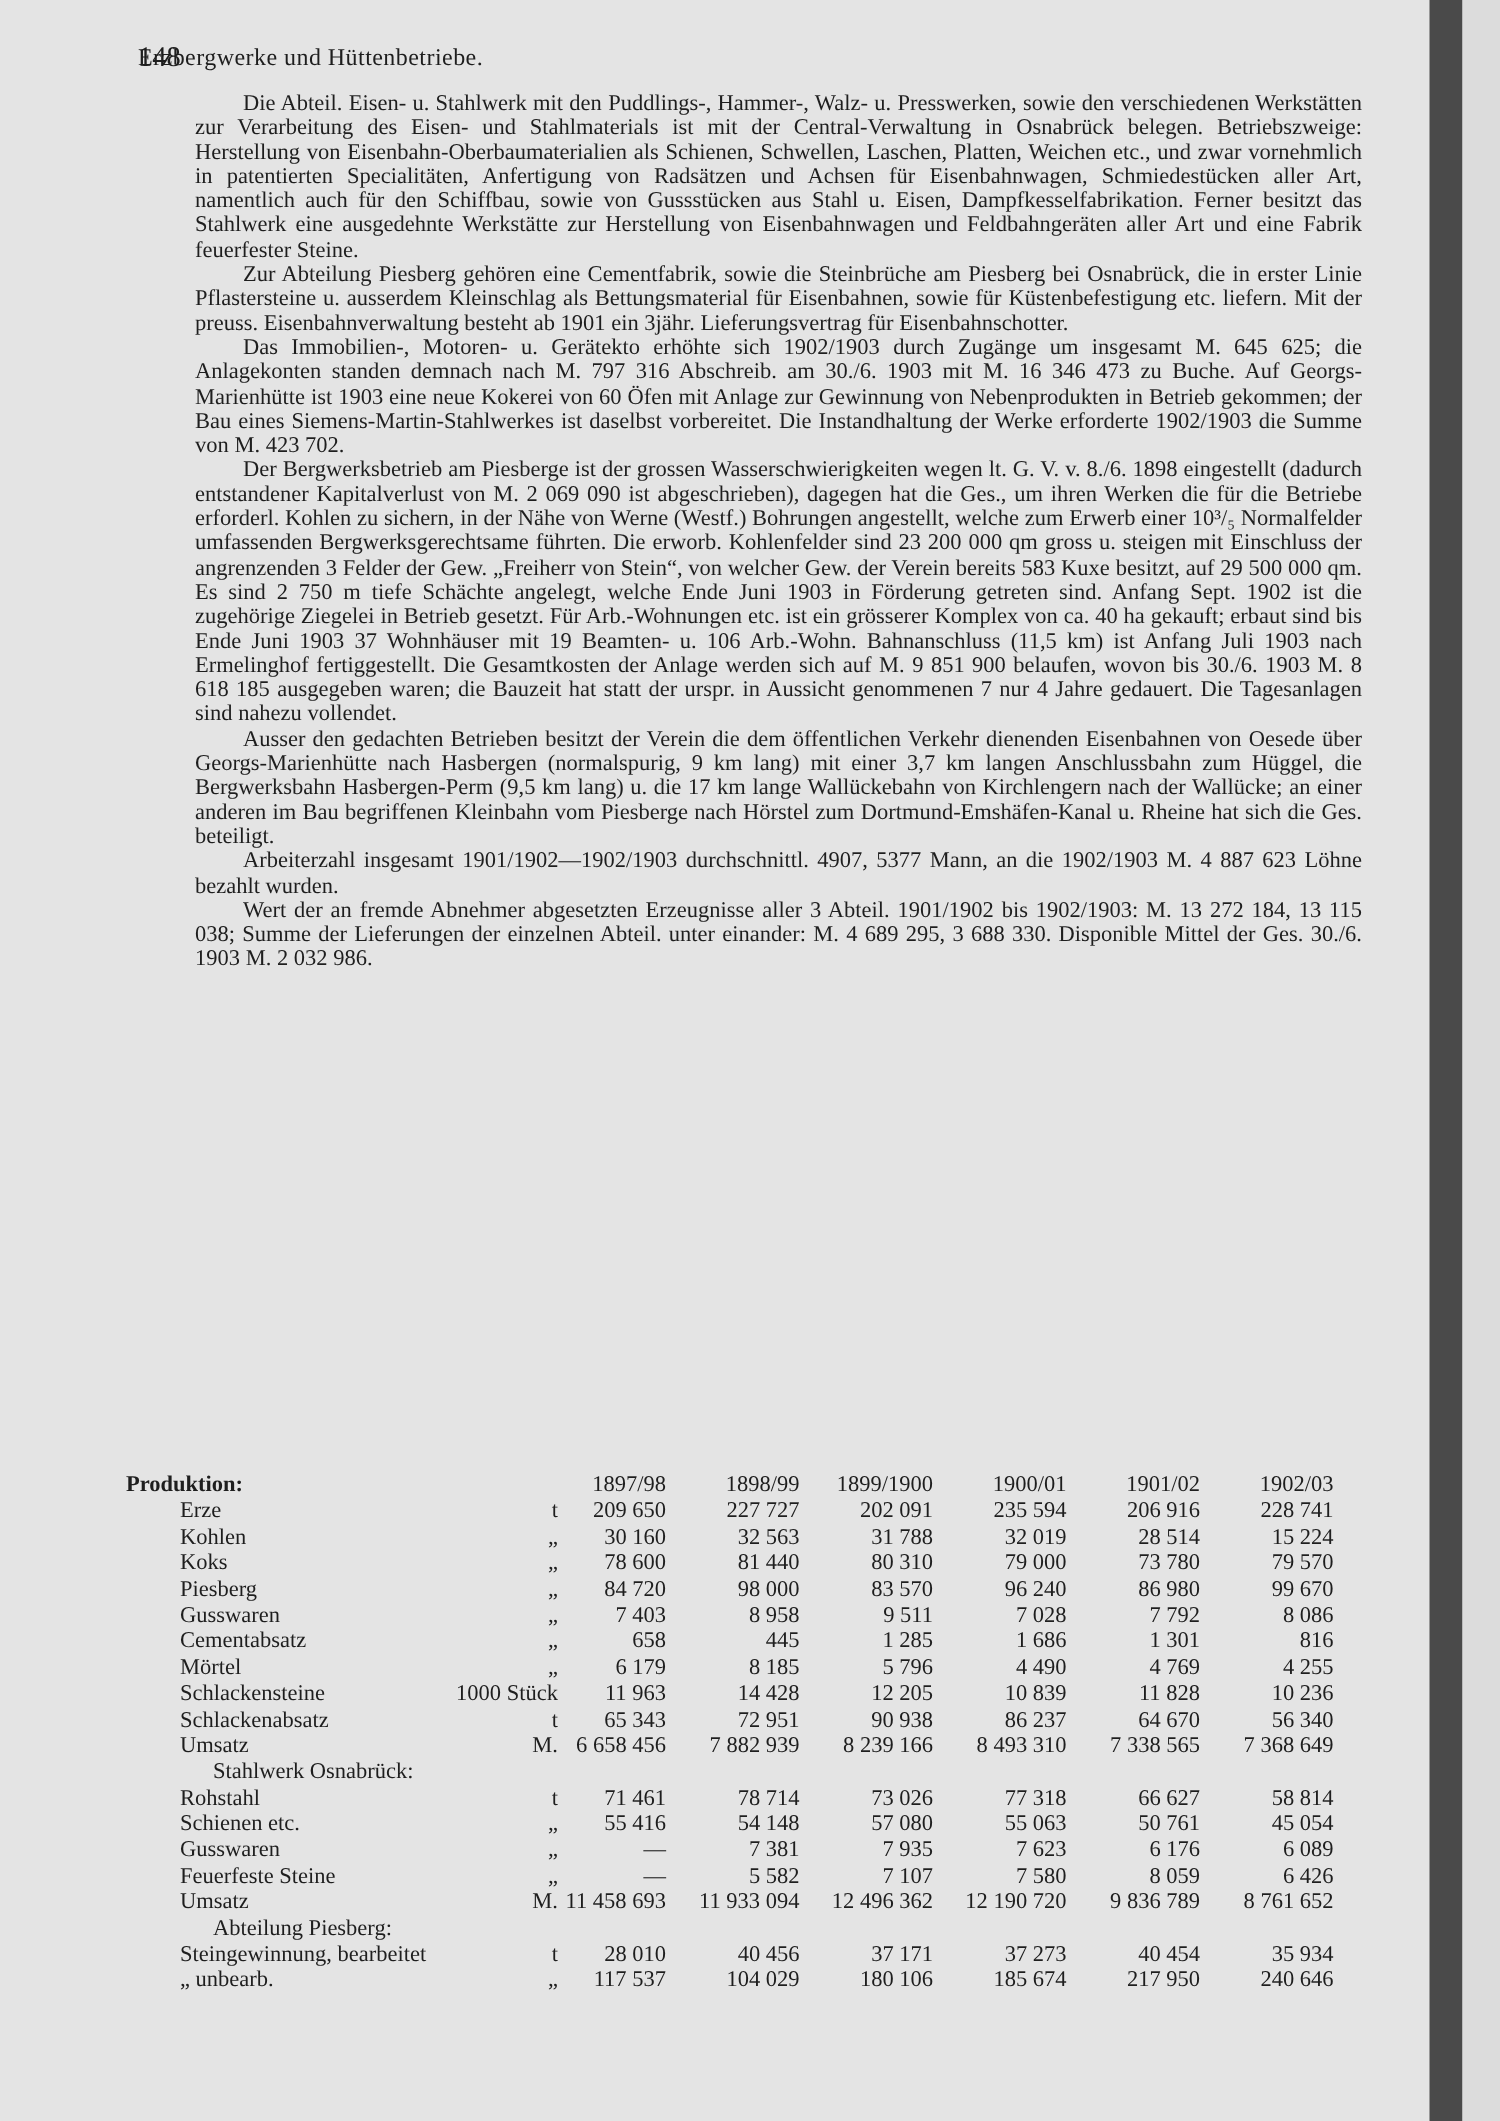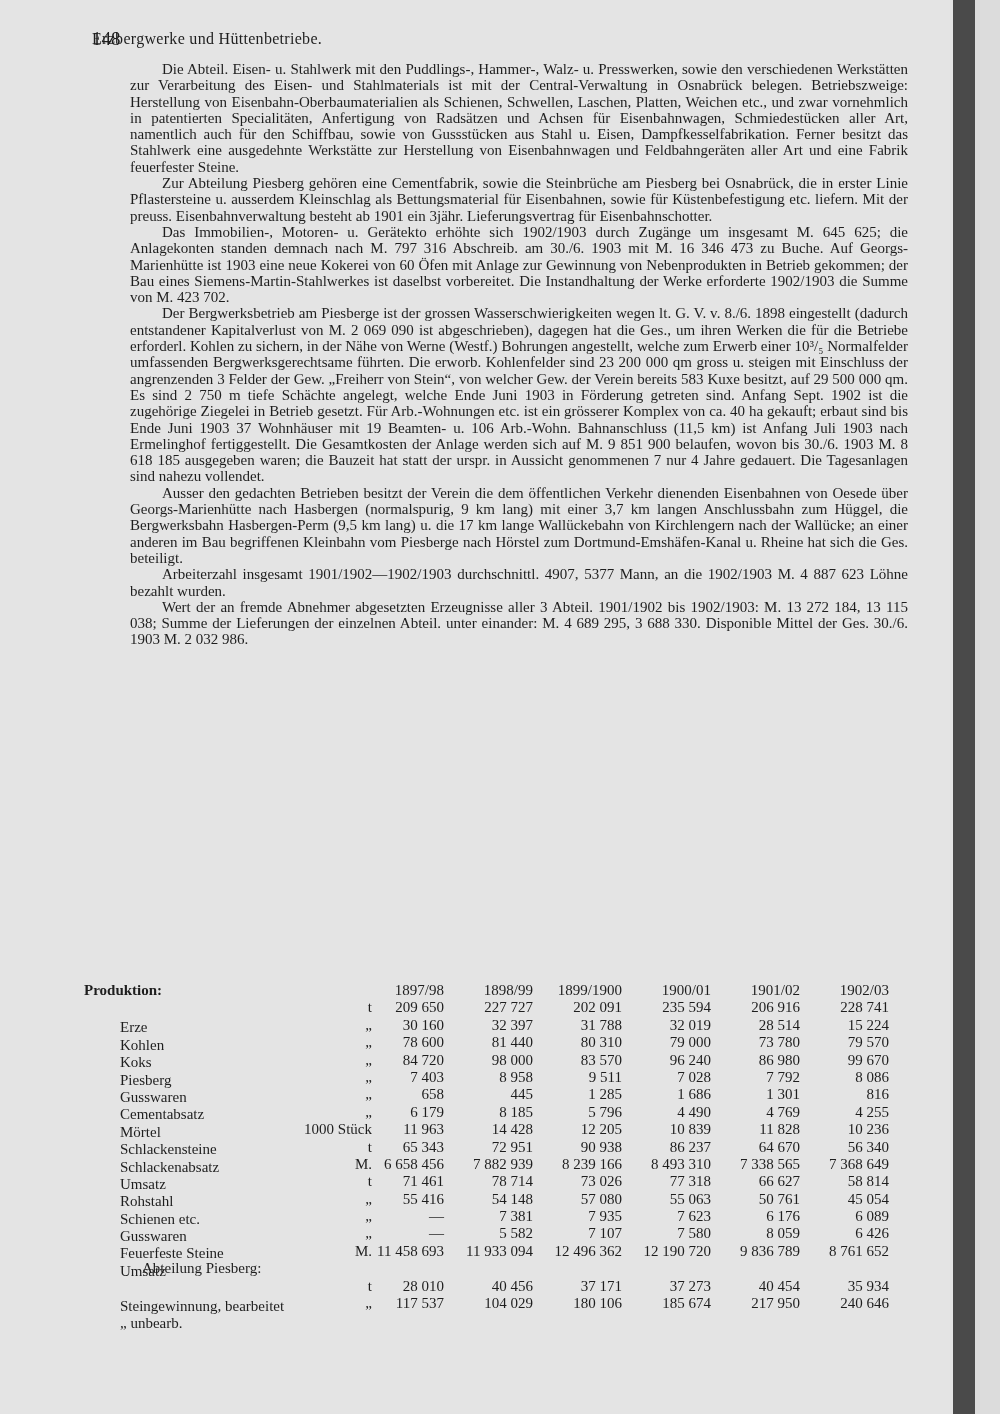--- a/index.html
+++ b/index.html
@@ -14,21 +14,21 @@
   .edge-r { position: absolute; left: 975px; top: 0; width: 25px; height: 1414px; background: #dcdcdc; }
   .header { position: absolute; top: 28px; left: 92px; width: 820px; height: 24px; font-size: 19px; }
   .page-num { position: absolute; left: 0; top: 0; }
   .running-head { position: absolute; left: 0; right: 0; text-align: left; top: 2px; font-size: 16px; letter-spacing: 0.3px; }
   .body-text { position: absolute; left: 130px; top: 61px; width: 778px; font-size: 15px; line-height: 16.3px; text-align: justify; }
   .body-text p { margin: 0; text-indent: 0; }
   .body-text p.ind { text-indent: 32px; }
   .table { position: absolute; left: 84px; top: 982px; width: 824px; font-size: 15px; line-height: 17.4px; }
   .row { display: flex; height: 17.4px; white-space: nowrap; }
   .lab { width: 290px; position: relative; }
-  .lab .name { position: absolute; left: 36px; margin-top: 20px; }
+  .lab .name { position: absolute; left: 36px; }
   .lab .unit { position: absolute; right: 2px; }
   .cell { width: 89px; text-align: right; }
   .cell.first { width: 70px; }
   .title-row .title { font-weight: bold; position: absolute; left: 0; }
   .section .sec { position: absolute; left: 58px; }
 </style>
 </head>
 <body>
 
 <div class="page"></div>
@@ -73,21 +73,21 @@
       <div class="cell">235 594</div>
       <div class="cell">206 916</div>
       <div class="cell">228 741</div>
     </div>
     <div class="row">
       <div class="lab">
         <span class="name">Kohlen</span>
         <span class="unit">„</span>
       </div>
       <div class="cell first">30 160</div>
-      <div class="cell">32 397</div>
+      <div class="cell">32 563</div>
       <div class="cell">31 788</div>
       <div class="cell">32 019</div>
       <div class="cell">28 514</div>
       <div class="cell">15 224</div>
     </div>
     <div class="row">
       <div class="lab">
         <span class="name">Koks</span>
         <span class="unit">„</span>
       </div>
@@ -175,20 +175,25 @@
         <span class="name">Umsatz</span>
         <span class="unit">M.</span>
       </div>
       <div class="cell first">6 658 456</div>
       <div class="cell">7 882 939</div>
       <div class="cell">8 239 166</div>
       <div class="cell">8 493 310</div>
       <div class="cell">7 338 565</div>
       <div class="cell">7 368 649</div>
     </div>
+    <div class="row section">
+      <div class="lab">
+        <span class="sec">Stahlwerk Osnabrück:</span>
+      </div>
+    </div>
     <div class="row">
       <div class="lab">
         <span class="name">Rohstahl</span>
         <span class="unit">t</span>
       </div>
       <div class="cell first">71 461</div>
       <div class="cell">78 714</div>
       <div class="cell">73 026</div>
       <div class="cell">77 318</div>
       <div class="cell">66 627</div>

